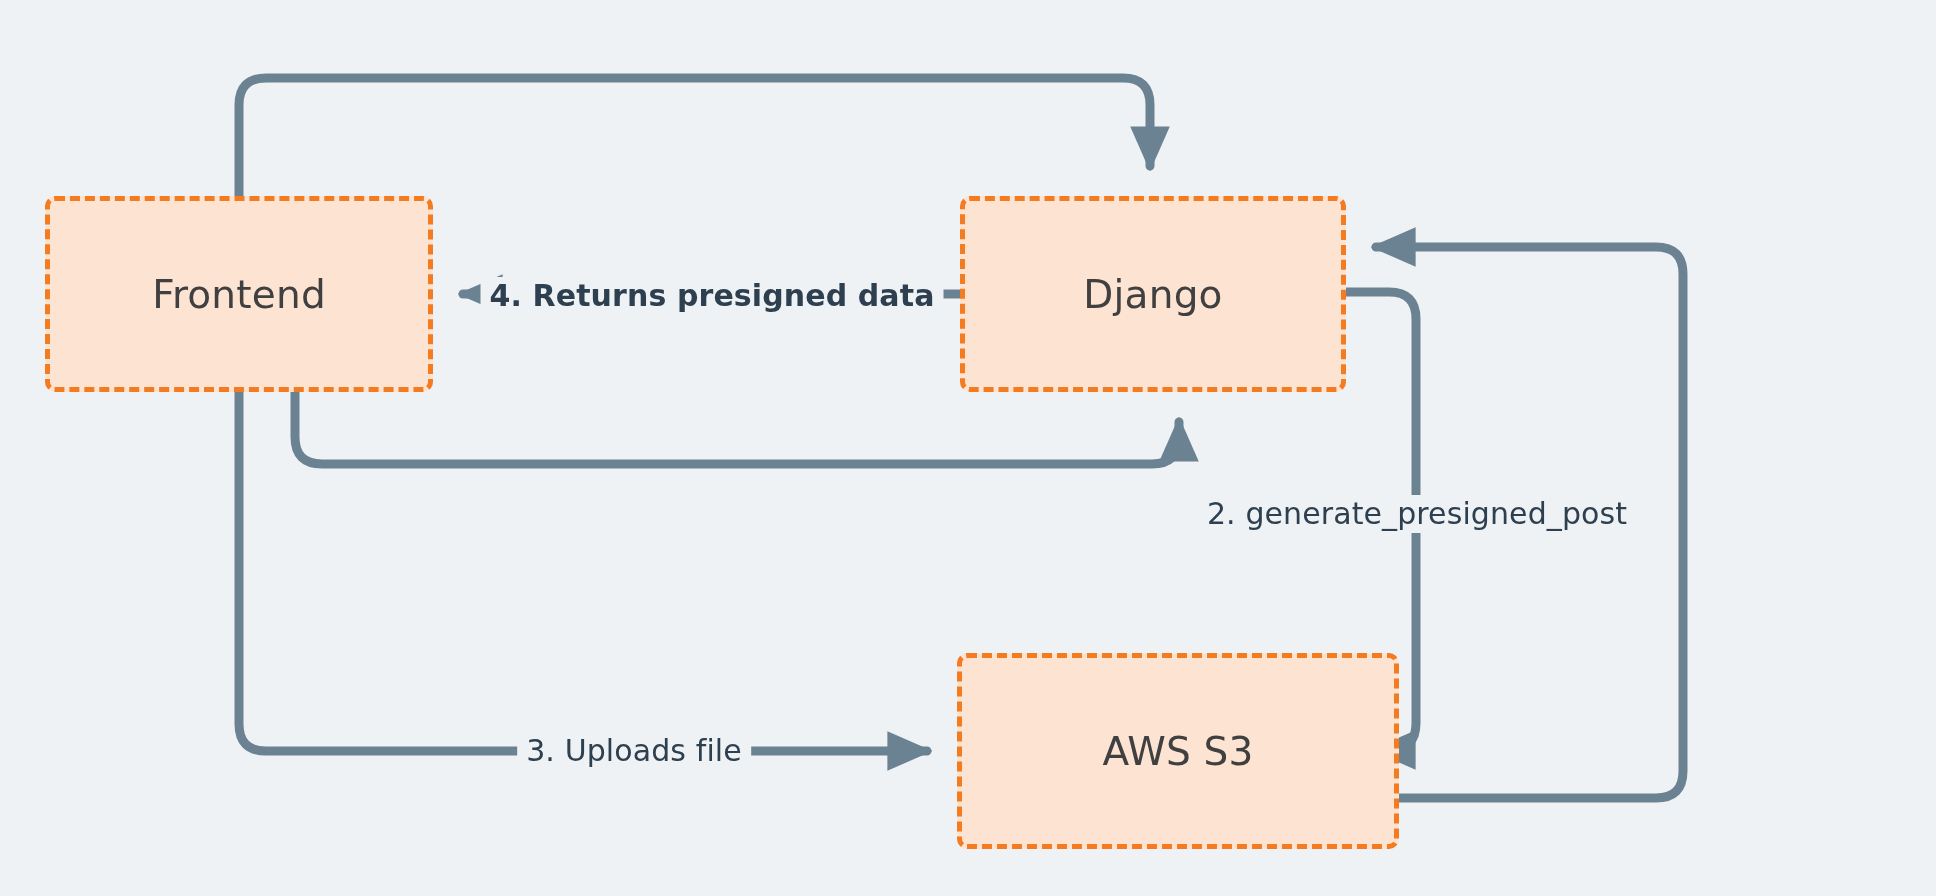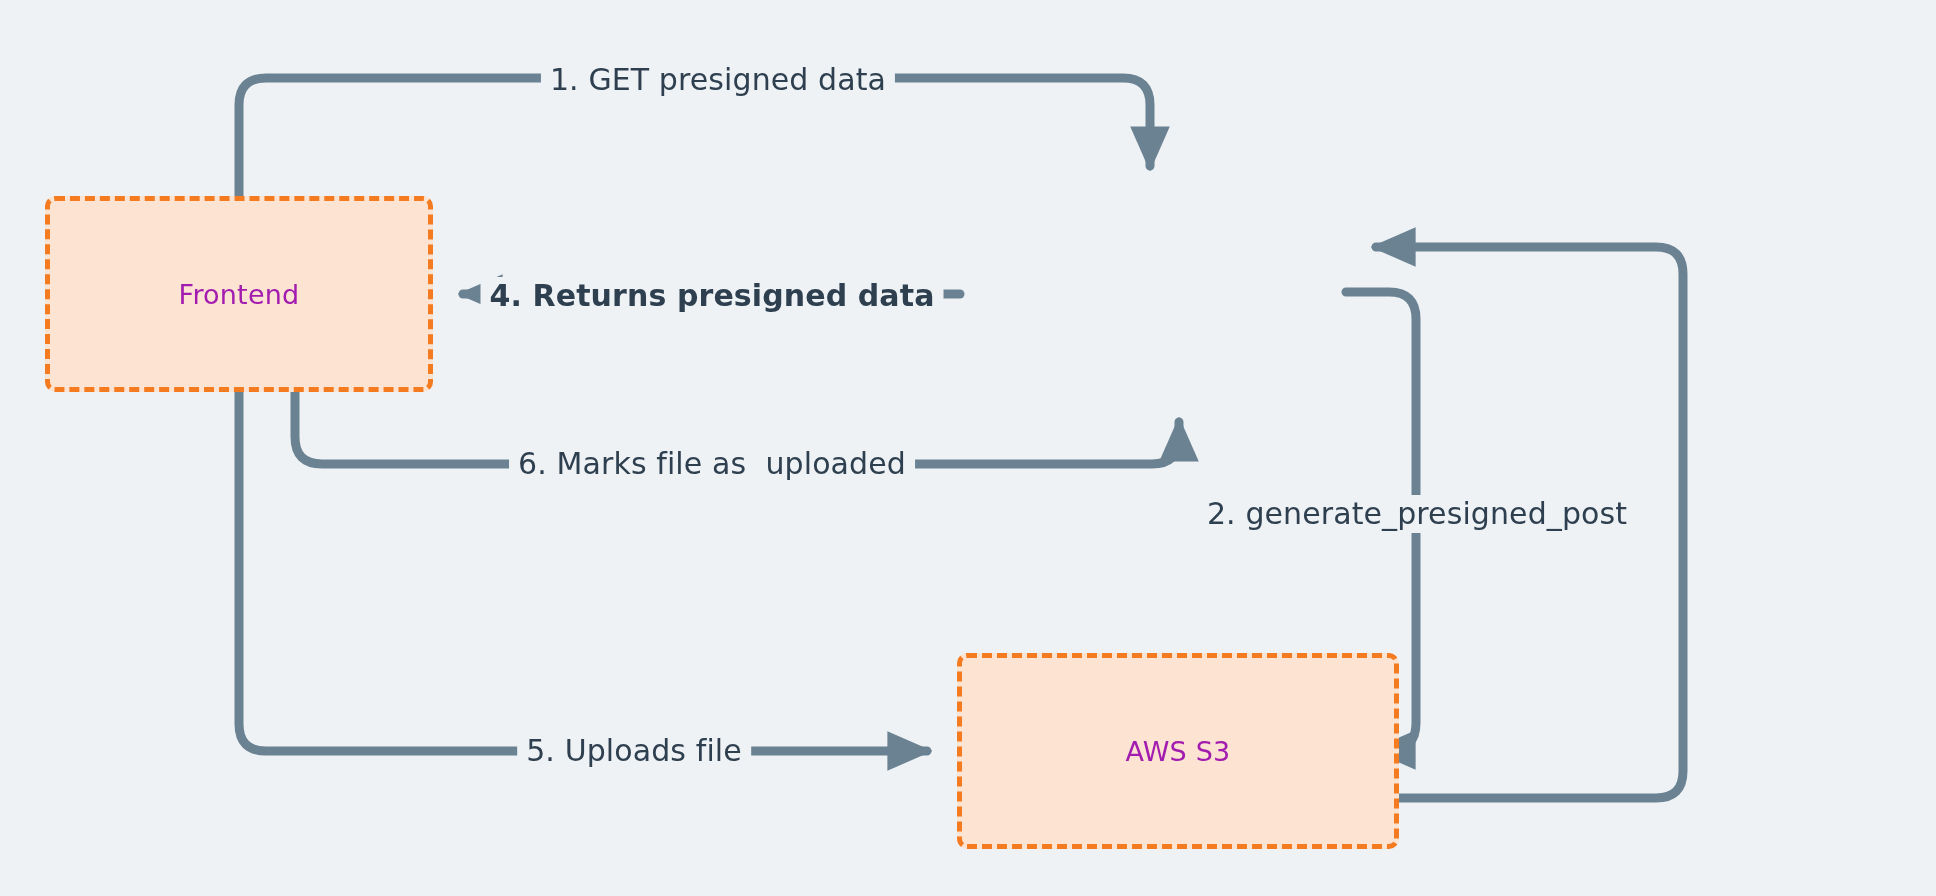--- a/index.html
+++ b/index.html
@@ -25,22 +25,22 @@
     position: absolute;
     box-sizing: border-box;
     background: #fde3d2;
     border: 5px dashed #f47b20;
     border-radius: 10px;
     display: flex;
     align-items: center;
     justify-content: center;
   }
   .node-label {
-    font-size: 27px;
-    color: #a21caf;
+    font-size: 39px;
+    color: #404040;
     letter-spacing: 0.2px;
     white-space: pre;
   }
   .edge-label {
     position: absolute;
     font-size: 30px;
     color: #2e3f4f;
     background: #eef2f5;
     white-space: pre;
     letter-spacing: 0.1px;
@@ -71,29 +71,30 @@
 
     <path d="M 239,392 L 239,724 Q 239,751 266,751 L 927,751" fill="none" stroke="#6b8293" stroke-width="9" stroke-linecap="round" marker-end="url(#arrowhead)"></path>
 
     <path d="M 295,392 L 295,437 Q 295,464 322,464 L 1152,464 Q 1179,464 1179,437 L 1179,422" fill="none" stroke="#6b8293" stroke-width="9" stroke-linecap="round" marker-end="url(#arrowhead)"></path>
   </svg>
 
   <div class="node" style="left:45px; top:196px; width:388px; height:196px;">
     <span class="node-label">Frontend</span>
   </div>
 
+  <div class="node" style="left:960px; top:196px; width:386px; height:196px;">
+    <span class="node-label">Django</span>
+  </div>
 
   <div class="node" style="left:957px; top:653px; width:442px; height:196px;">
     <span class="node-label">AWS S3</span>
   </div>
 
-  <div class="edge-label" style="left:718px; top:80px;">1. GET presigned data</div>
 
   <div class="edge-label" style="left:1417px; top:514px;">2. generate_presigned_post</div>
 
 
   <div class="edge-label" style="left:712px; top:296px;font-weight:bold;">4. Returns presigned data</div>
 
-  <div class="edge-label" style="left:634px; top:751px;">5. Uploads file</div>
+  <div class="edge-label" style="left:634px; top:751px;">3. Uploads file</div>
 
-  <div class="edge-label" style="left:712px; top:464px;">6. Marks file as  uploaded</div>
 
 </div>
 
 </body></html>

